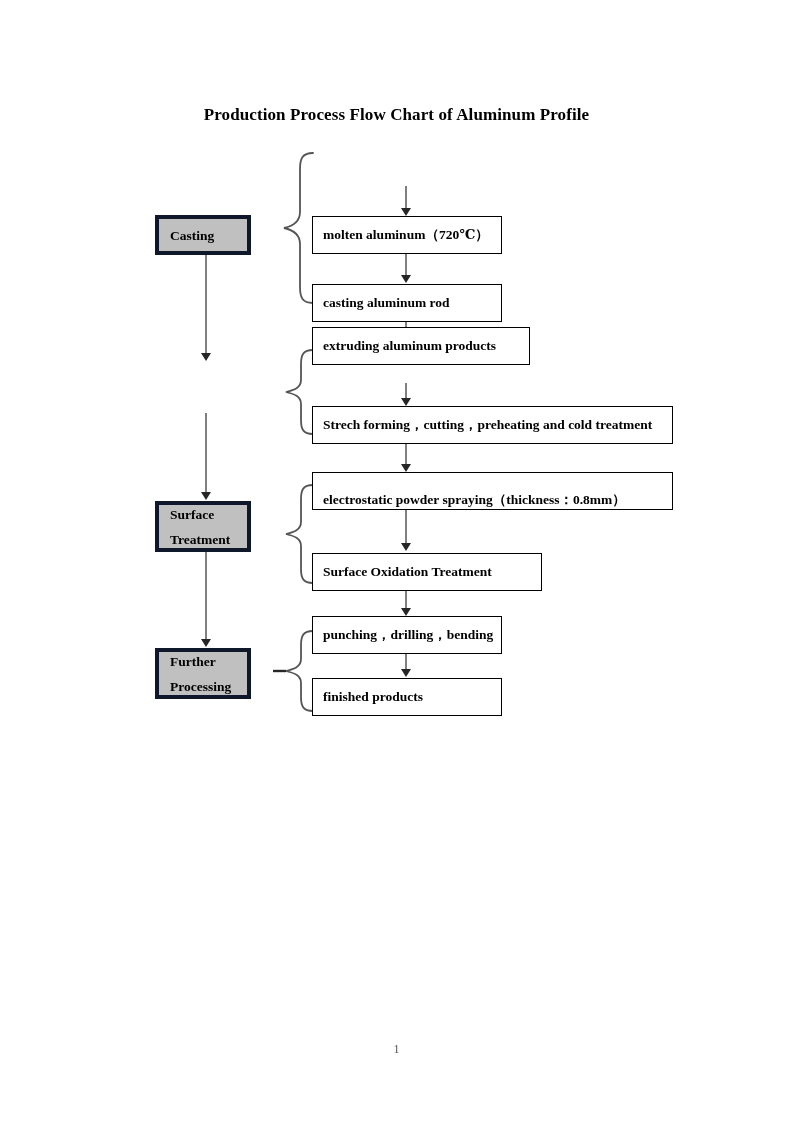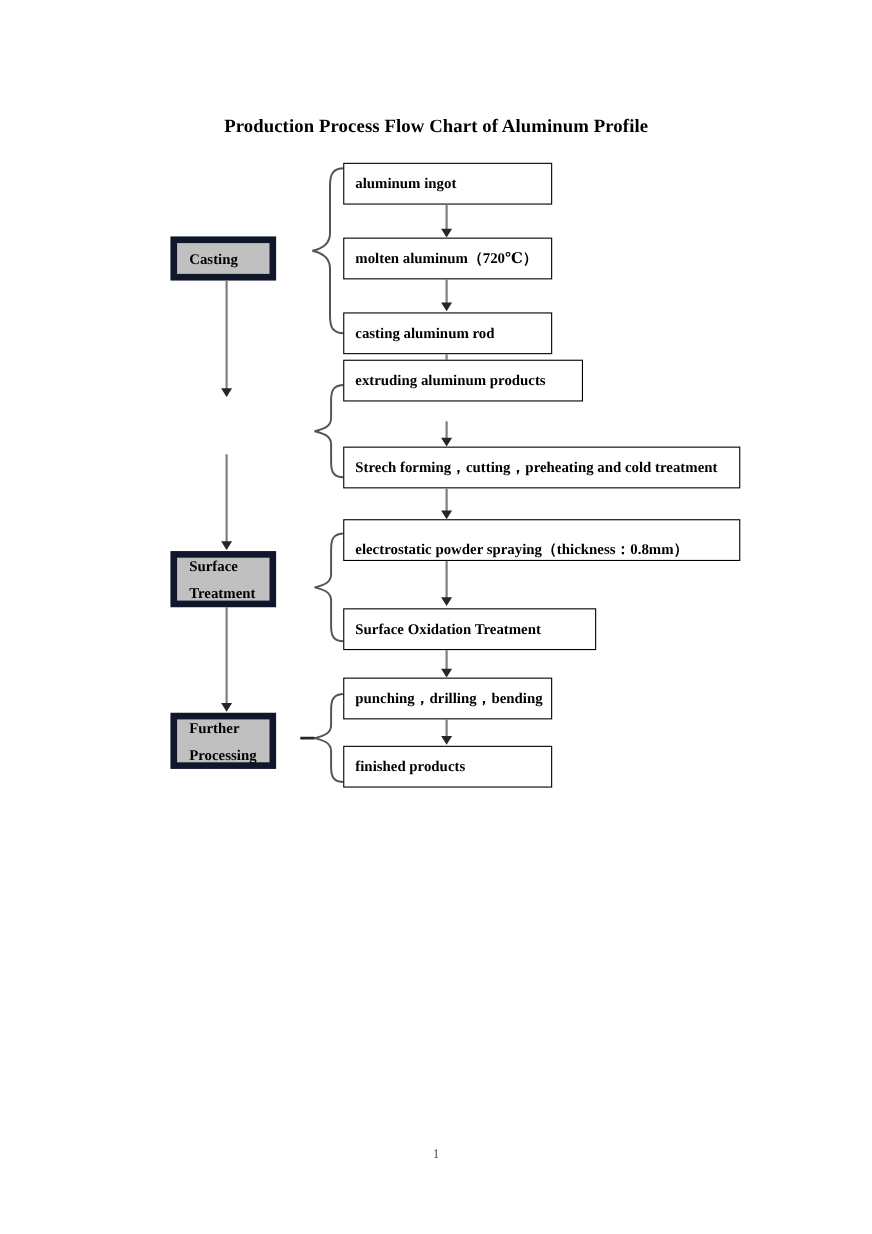--- a/index.html
+++ b/index.html
@@ -33,21 +33,21 @@
     font-weight: bold;
     letter-spacing: 0.1px;
     font-family: Liberation Serif, serif;
   }
 
   
   .stage {
     position: absolute;
     box-sizing: border-box;
     background: #c0c0c0;
-    border: 6px solid #0f172a;
+    border: 4px solid #0f172a;
     font-size: 13.5px;
     font-weight: bold;
     padding: 0 0 0 11px;
     display: flex;
     flex-direction: column;
     justify-content: center;
   }
   .stage .ln {
     line-height: 25px;
     white-space: nowrap;
@@ -145,23 +145,20 @@
     </svg>
   </div>
 
   <div class="brace" style="left:272px; top:628px; width:42px; height:84px;">
     <svg width="42" height="84" viewBox="0 0 42 84" fill="none">
       <path d="M41 3 C31 3, 29 8, 29 17 L29 31 C29 39, 22 41, 14 43 C22 45, 29 47, 29 55 L29 69 C29 78, 31 83, 41 83" stroke="#555555" stroke-width="1.8" fill="none" stroke-linecap="round"></path>
       <path d="M1 43 L14 43" stroke="#262626" stroke-width="2.4" fill="none"></path>
     </svg>
   </div>
 
-  <div class="pbox" style="left:312px; top:148px; width:190px; height:38px;">
-    <span>aluminum ingot</span>
-  </div>
 
   <div class="vline" style="left:405px; top:186px; height:23px;"></div>
   <div class="arrowhead" style="left:401px; top:208px;"></div>
 
   <div class="pbox" style="left:312px; top:216px; width:190px; height:38px;">
     <span>molten aluminum（720℃）</span>
   </div>
 
   <div class="vline" style="left:405px; top:254px; height:22px;"></div>
   <div class="arrowhead" style="left:401px; top:275px;"></div>

